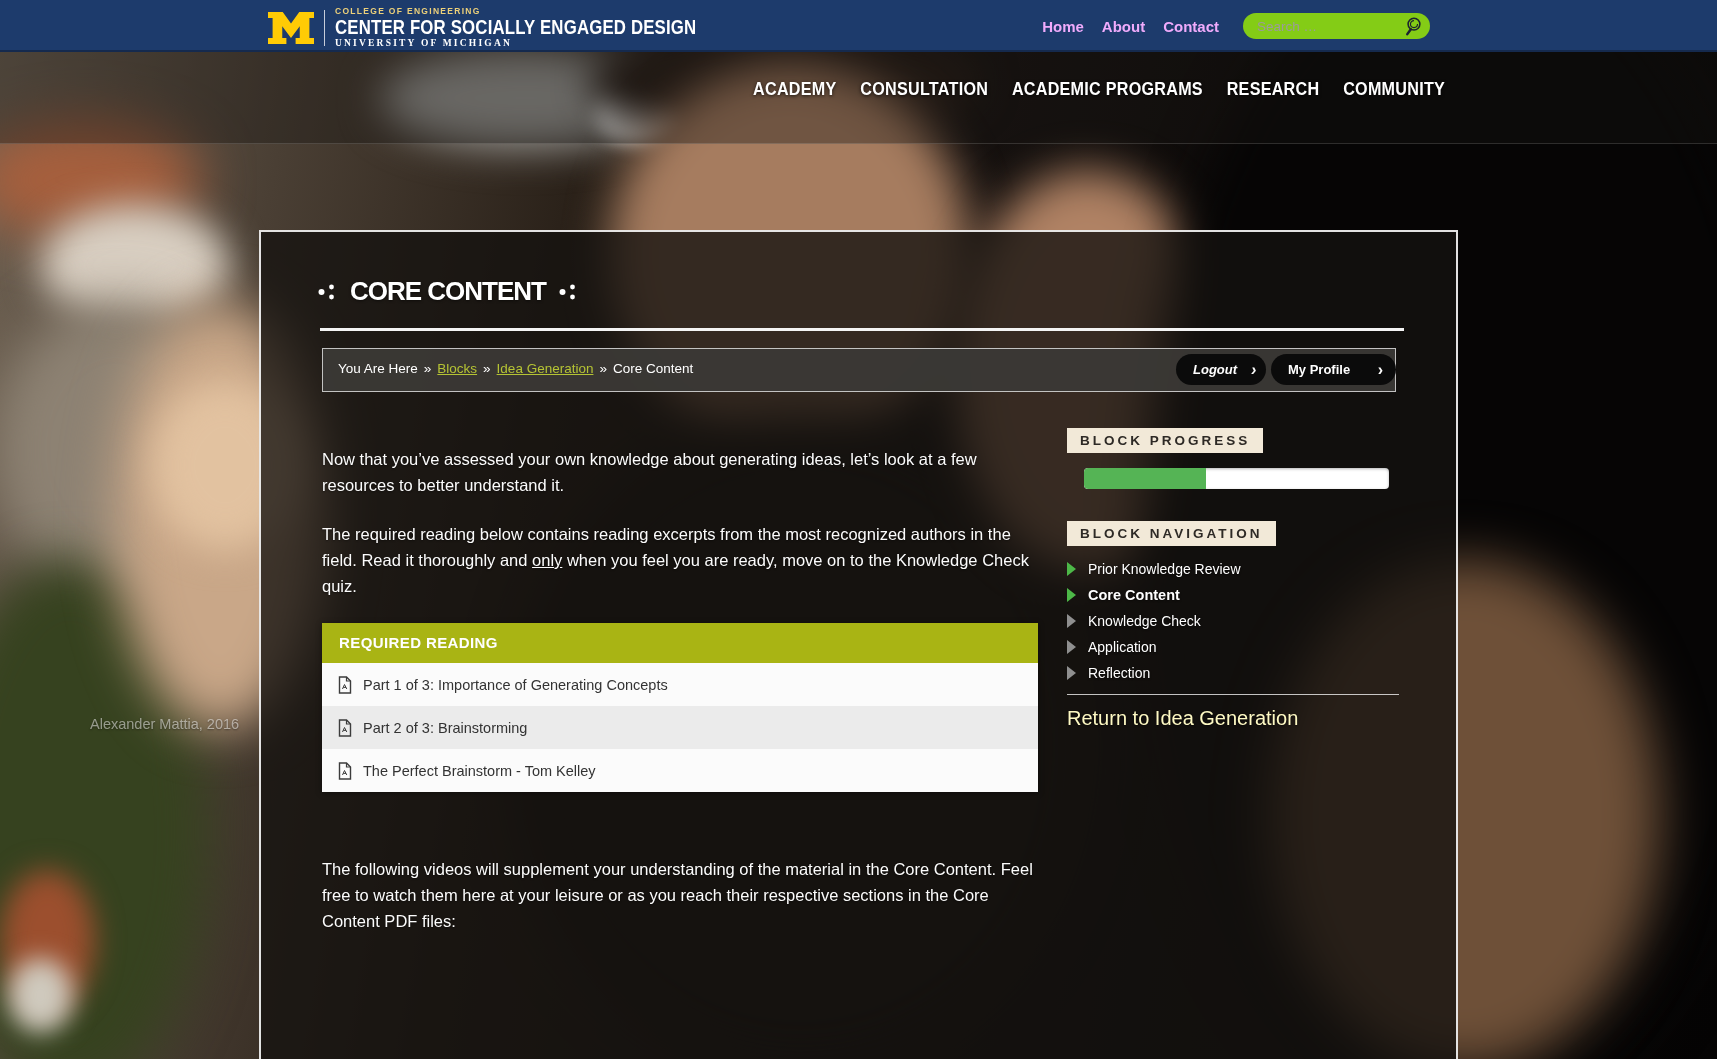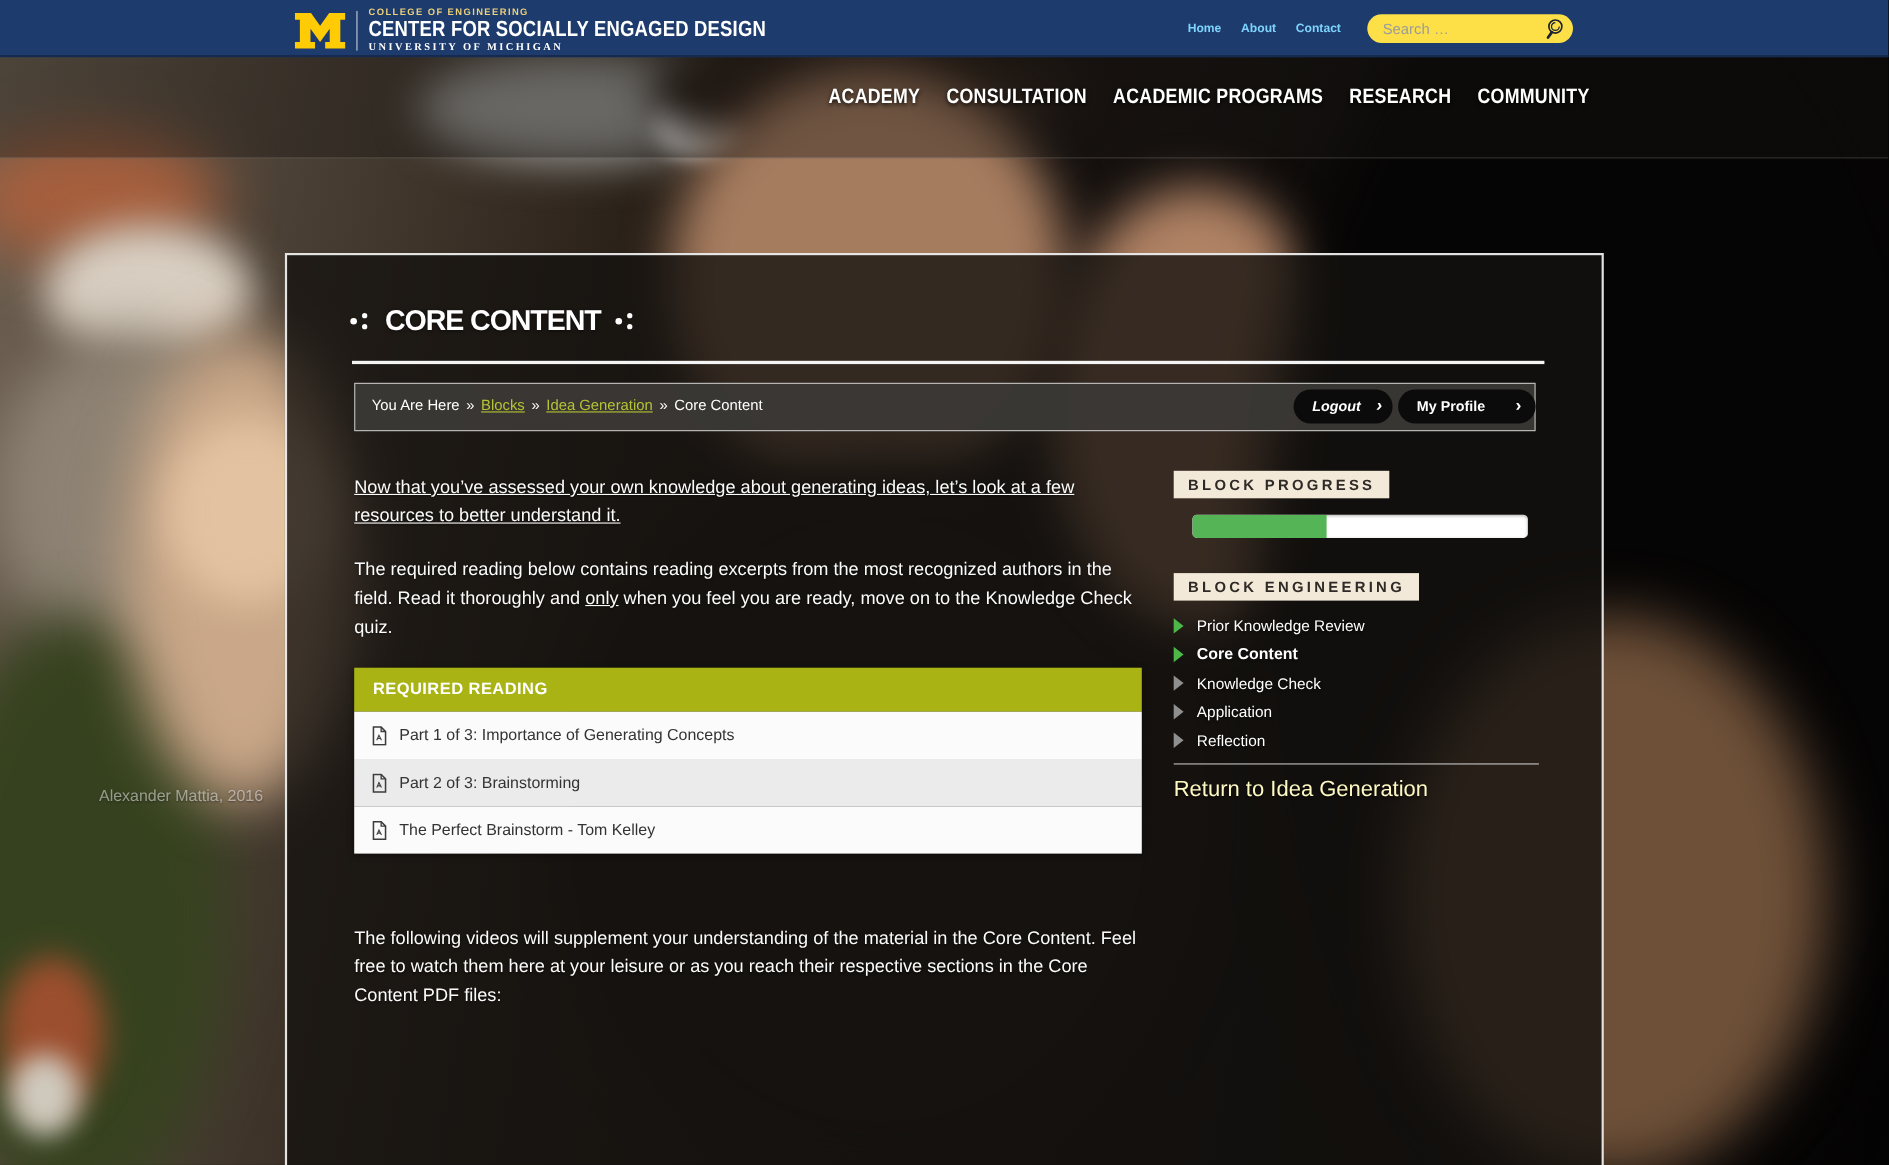--- a/index.html
+++ b/index.html
@@ -35,22 +35,22 @@
     border-bottom:2px solid #152a4e; z-index:30; }
   .brand { position:absolute; left:268px; top:7px; display:flex; align-items:center; gap:10px; }
   .brand .m-logo svg { display:block; }
   .brand-divider { width:1px; height:36px; background:rgba(255,255,255,.75); }
   .brand-text { display:flex; flex-direction:column; line-height:1.05; white-space:nowrap; }
   .brand-college { color:#ecd07a; font-size:8.5px; font-weight:700; letter-spacing:1.3px; }
   .brand-title { color:#fff; font-size:20px; font-weight:600; letter-spacing:.2px;
     display:inline-block; transform:scaleX(.84); transform-origin:left center; margin:1px 0; }
   .brand-univ { color:#fff; font-family:"Liberation Serif", serif; font-weight:700; font-size:9.5px; letter-spacing:2.2px; }
   .topnav { position:absolute; right:498px; top:0; height:52px; display:flex; align-items:center; gap:18px; }
-  .topnav a { color:#7dd3fc; font-size:11px; font-weight:700; text-decoration:none; }
-  .searchbox { position:absolute; right:287px; top:13px; width:187px; height:26px; background:#fde047;
+  .topnav a { color:#f0abfc; font-size:15px; font-weight:700; text-decoration:none; }
+  .searchbox { position:absolute; right:287px; top:13px; width:187px; height:26px; background:#84cc16;
     border-radius:13px; display:flex; align-items:center; justify-content:space-between; padding:0 6px 0 14px; }
   .searchbox input { border:none; outline:none; background:transparent; width:135px; font-size:13.5px;
     color:#555; font-family:"Liberation Sans", sans-serif; }
   .searchbox input::placeholder { color:#9b9b9b; }
 
   
   .mainnav { position:absolute; top:78px; right:272px; display:flex; gap:28px; z-index:20;
     transform:scaleX(.85); transform-origin:100% 50%; white-space:nowrap; }
   .mainnav a { color:#fff; font-weight:700; font-size:19px; letter-spacing:.3px; text-decoration:none;
     text-shadow:0 1px 4px rgba(0,0,0,.8); }
@@ -76,21 +76,21 @@
   .bar-buttons { position:absolute; right:-1px; top:5px; display:flex; gap:5px; }
   .pill-btn { height:31px; background:#0b0b0b; border:none; border-radius:16px; color:#fff;
     font-family:"Liberation Sans", sans-serif; font-size:13px; font-weight:700; display:flex;
     align-items:center; justify-content:space-between; padding:0 13px 0 17px; cursor:pointer; }
   .pill-btn .chev { font-size:16px; font-weight:700; margin-left:14px; line-height:1; }
   .btn-logout { width:90px;font-style:italic; }
   .btn-profile { width:125px; }
 
   .left-col { position:absolute; left:61px; top:190px; width:716px; }
   .left-col p { color:#fcfcfc; font-size:16.5px; line-height:26px; text-shadow:0 1px 2px rgba(0,0,0,.45); }
-  .p1 { margin-top:8px;text-decoration:underline; }
+  .p1 { margin-top:24px; }
   .p2 { margin-top:23px; }
   .p2 .u { text-decoration:underline; }
   .p3 { margin-top:64px; }
 
   .rr-block { margin-top:24px; width:716px; box-shadow:0 1px 6px rgba(0,0,0,.4); }
   .rr-header { height:40px; background:#a9b414; color:#fff; font-weight:700; font-size:15px;
     letter-spacing:.4px; line-height:40px; padding-left:17px; }
   .rr-row { height:43px; display:flex; align-items:center; padding-left:16px; gap:11px;
     font-size:14.5px; color:#333; cursor:pointer; }
   .rr-row:nth-child(odd) { background:#ebebeb; }
@@ -267,21 +267,21 @@
 
       <p class="p3">The following videos will supplement your understanding of the material in the Core Content. Feel free to watch them here at your leisure or as you reach their respective sections in the Core Content PDF files:</p>
     </div>
 
     <aside class="sidebar">
       <div class="side-label">BLOCK PROGRESS</div>
       <div class="progress-track">
         <div class="progress-fill" style="width: 40%;"></div>
       </div>
 
-      <div class="side-label bnav-label">BLOCK ENGINEERING</div>
+      <div class="side-label bnav-label">BLOCK NAVIGATION</div>
       <div class="bnav-list">
         <div class="bnav-item complete">
           <span class="tri"></span>
           <span class="lbl">Prior Knowledge Review</span>
         </div>
         <div class="bnav-item current">
           <span class="tri"></span>
           <span class="lbl">Core Content</span>
         </div>
         <div class="bnav-item upcoming">

